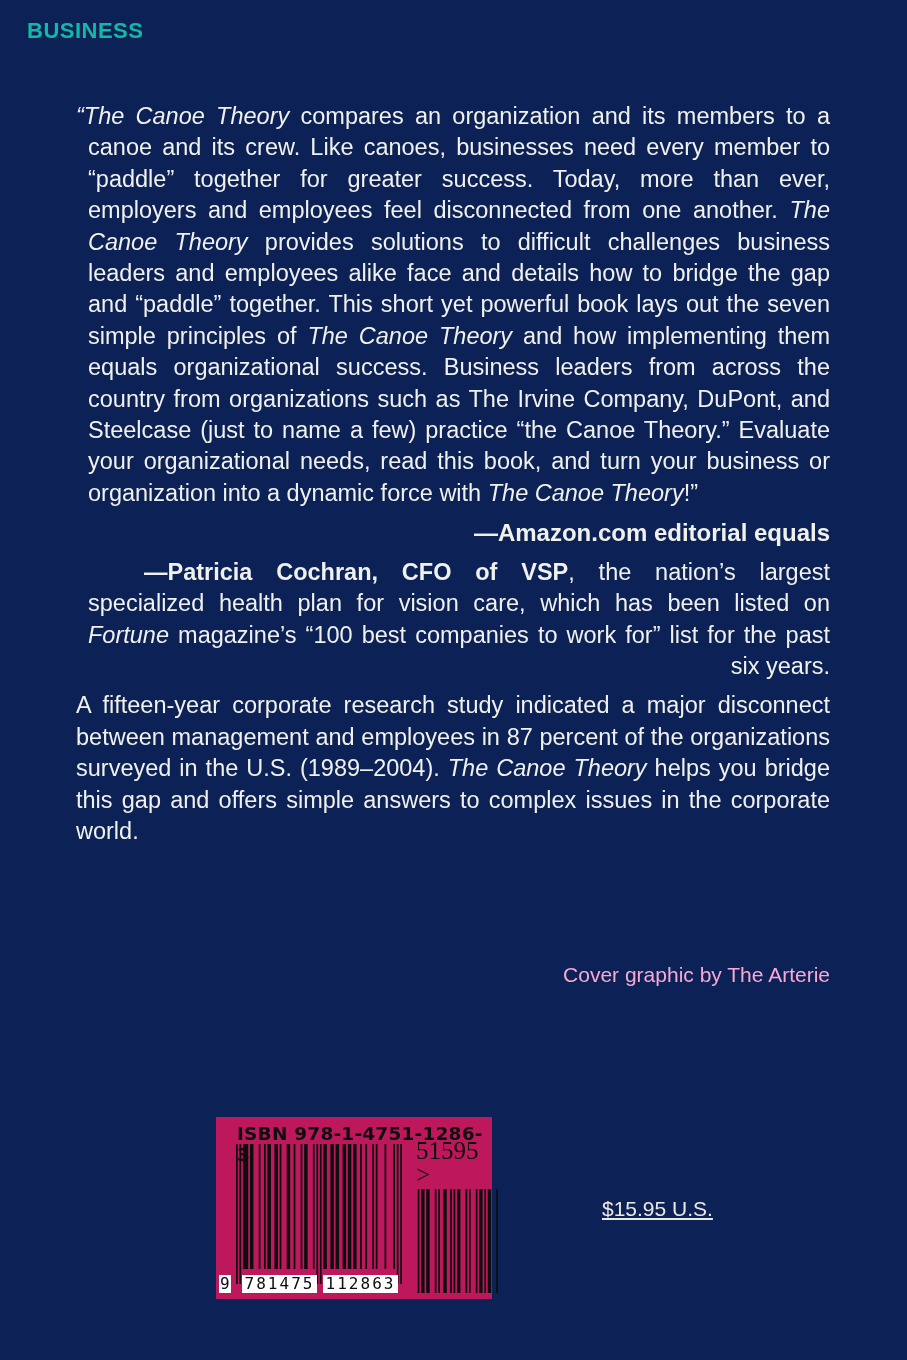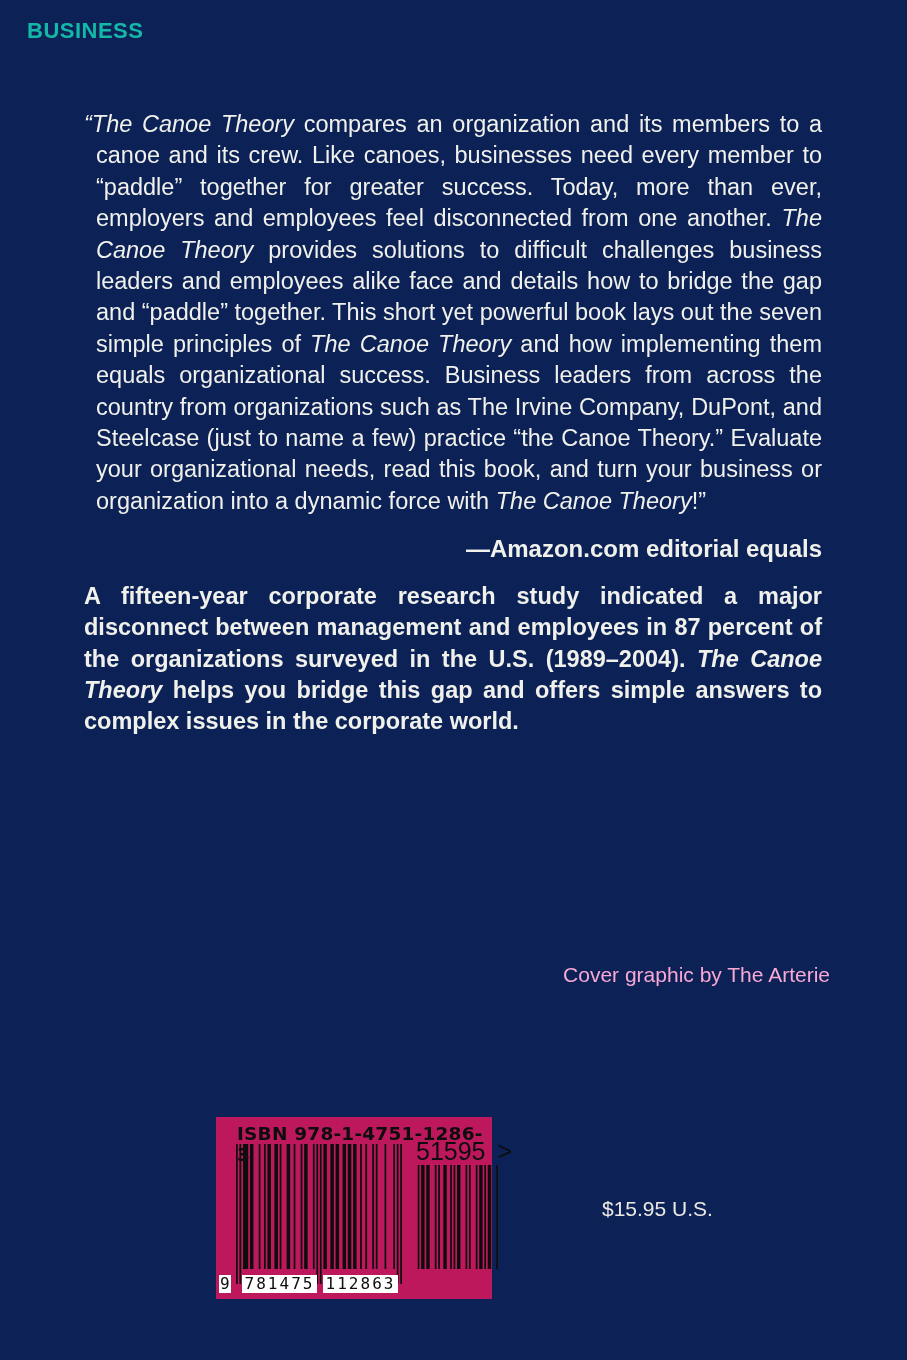--- a/index.html
+++ b/index.html
@@ -10,36 +10,36 @@
     color:#f1f1ec;
   }
   .category{
     position:absolute;left:27px;top:18px;
     font-size:22px;font-weight:bold;letter-spacing:.5px;color:#14b8a6;
   }
   .content{
     position:absolute;left:68px;top:93px;width:770px;
     font-size:23.5px;line-height:31.4px;
   }
-  .content p{margin:16px;}
+  .content p{margin:8px;}
   .quote{
     text-align:justify;
     padding-left:12px;text-indent:-12px;
   }
   .it{font-style:italic;}
   .b{font-weight:bold;}
   .attr-right{
     text-align:right;font-weight:bold;font-size:24px;margin-top:1px;
   }
   .quote2{margin-top:37px;}
   .attr-block{
     text-align:justify;text-align-last:right;
     padding-left:12px;text-indent:56px;
   }
-  .study{margin-top:40px;text-align:justify;font-weight:bold;}
+  .study{margin-top:40px;text-align:justify;}
   .credit{
     position:absolute;left:68px;top:963px;width:762px;
     text-align:right;font-size:21px;color:#f9a8d4;
   }
   
   .bc-box{
     position:absolute;left:216px;top:1117px;width:276px;height:182px;
     background:#be185d;color:#000;
   }
   .bc-isbn{
@@ -53,42 +53,43 @@
     position:absolute;background:#fff;
     font-family:"DejaVu Sans Mono",monospace;font-size:16px;line-height:18px;color:#0d0d0d;
   }
   .bc-d9{left:-17px;bottom:-9px;padding:0 1px;}
   .bc-g1{left:6px;bottom:-9px;width:75px;text-align:center;letter-spacing:2px;margin-top:12px;}
   .bc-g2{left:87px;bottom:-9px;width:75px;text-align:center;letter-spacing:2px;}
   .bc-addon{position:absolute;left:200px;top:22px;width:96px;}
   .bc-addon-label{
     display:flex;justify-content:space-between;align-items:flex-start;
     font-size:25px;line-height:24px;color:#0d0d0d;
-    font-family:Liberation Sans, sans-serif;width:96px;
+    font-family:Liberation Serif, serif;width:96px;flex-direction:column;
   }
   .bc-addon svg{display:block;margin-top:2px;}
   .price{
     position:absolute;left:602px;top:1197px;
-    font-size:21px;color:#ece9e3;
+    font-size:21px;color:#ece9e3;text-decoration:underline;
   }
 </style>
 </head>
 <body>
 
 <div>
 
   <div class="category">BUSINESS</div>
 
   <div class="content">
 
     <p class="quote"><span class="it">“The Canoe Theory</span><span> compares an organization and its members to a canoe and its crew. Like canoes, businesses need every member to “paddle” together for greater success. Today, more than ever, employers and employees feel disconnected from one another. </span><span class="it">The Canoe Theory</span><span> provides solutions to difficult challenges business leaders and employees alike face and details how to bridge the gap and “paddle” together. This short yet powerful book lays out the seven simple principles of </span><span class="it">The Canoe Theory</span><span> and how implementing them equals organizational success. Business leaders from across the country from organizations such as The Irvine Company, DuPont, and Steelcase (just to name a few) practice “the Canoe Theory.” Evaluate your organizational needs, read this book, and turn your business or organization into a dynamic force with </span><span class="it">The Canoe Theory</span><span>!”</span></p>
 
     <p class="attr-right">—Amazon.com editorial equals</p>
 
 
+    <p class="attr-block"><span class="b">—Patricia Cochran, CFO of VSP</span><span>, the nation’s largest specialized health plan for vision care, which has been listed on </span><span class="it">Fortune</span><span> magazine’s “100 best companies to work for” list for the past six years.</span></p>
 
     <p class="study"><span>A fifteen-year corporate research study indicated a major disconnect between management and employees in 87 percent of the organizations surveyed in the U.S. (1989–2004). </span><span class="it">The Canoe Theory</span><span> helps you bridge this gap and offers simple answers to complex issues in the corporate world.</span></p>
 
   </div>
 
   <div class="credit">Cover graphic by The Arterie</div>
 
   <div class="bc-box">
     <div class="bc-isbn">ISBN 978-1-4751-1286-3</div>
     <div class="bc-main">

